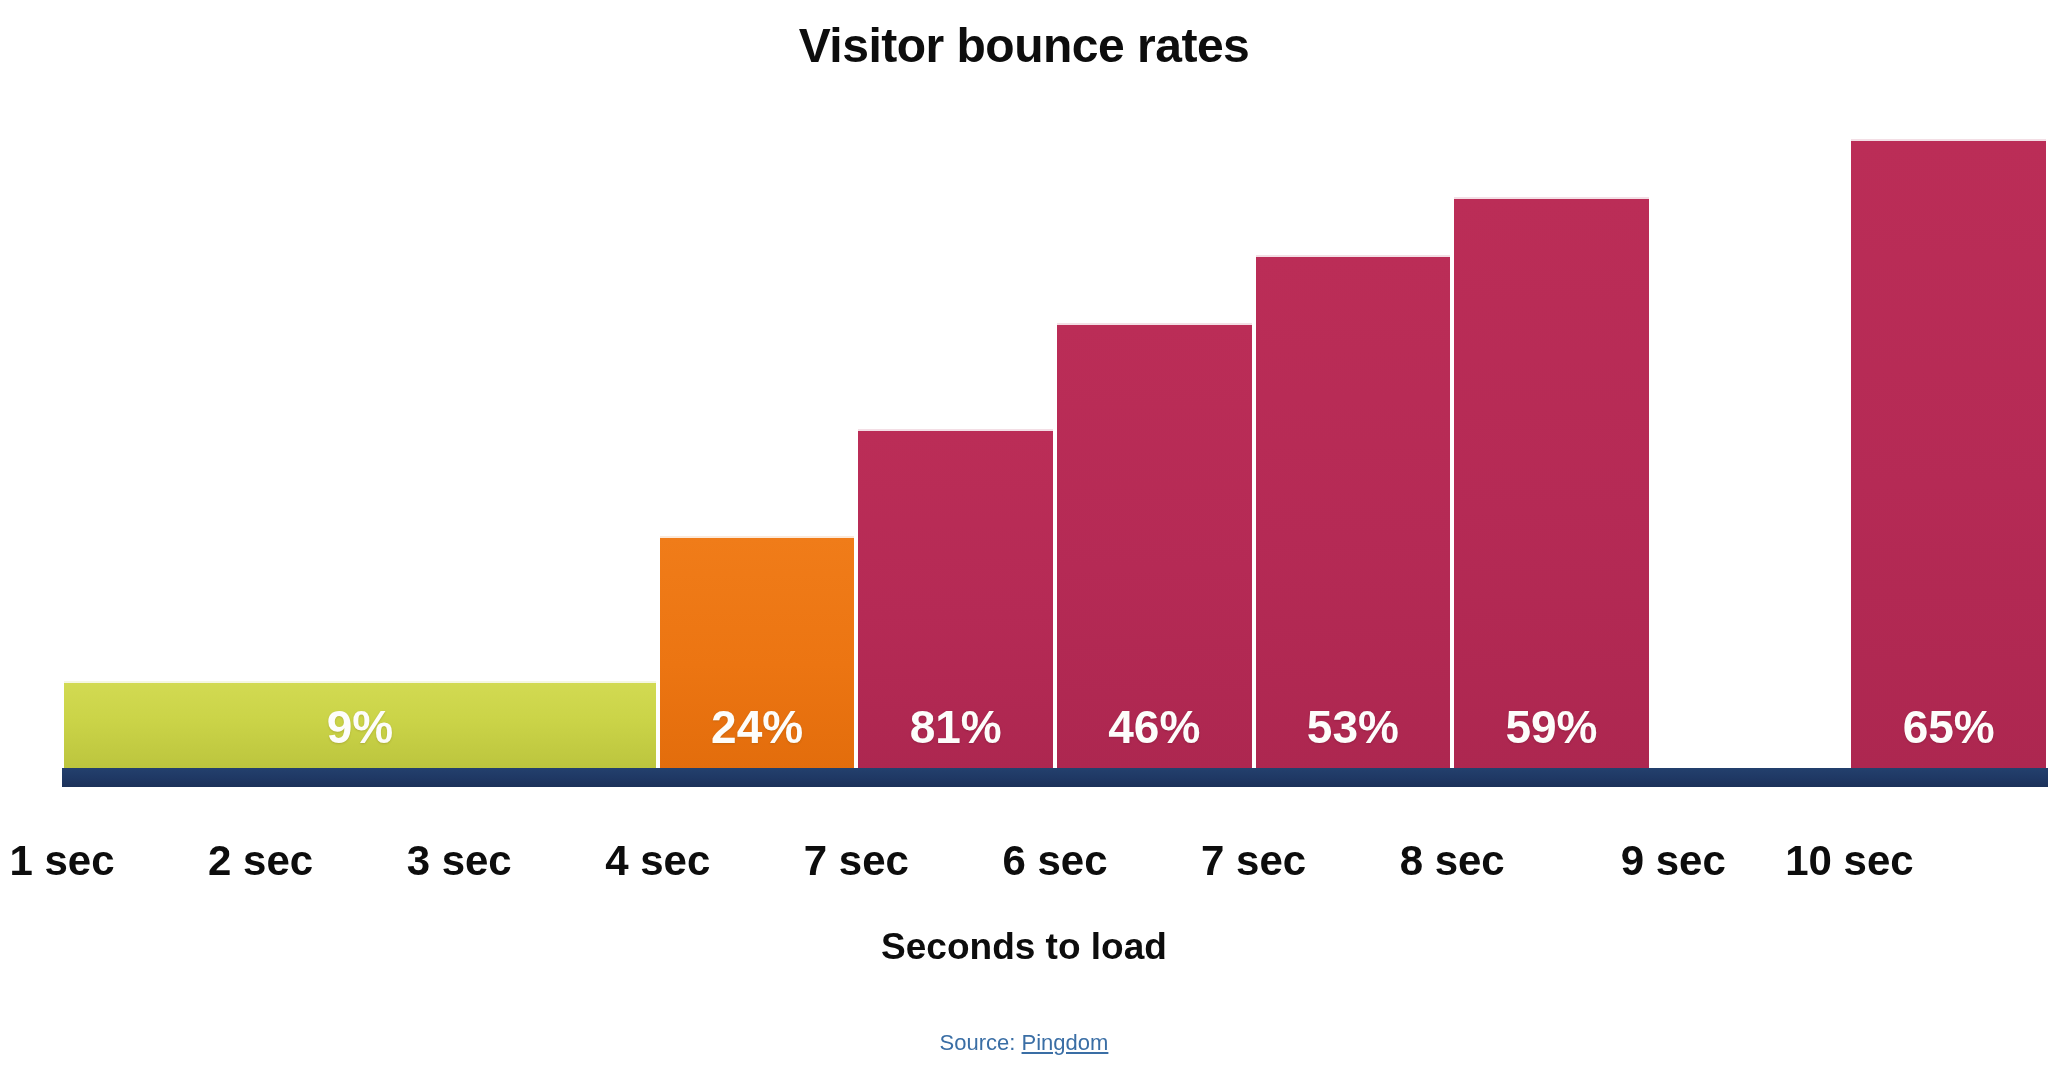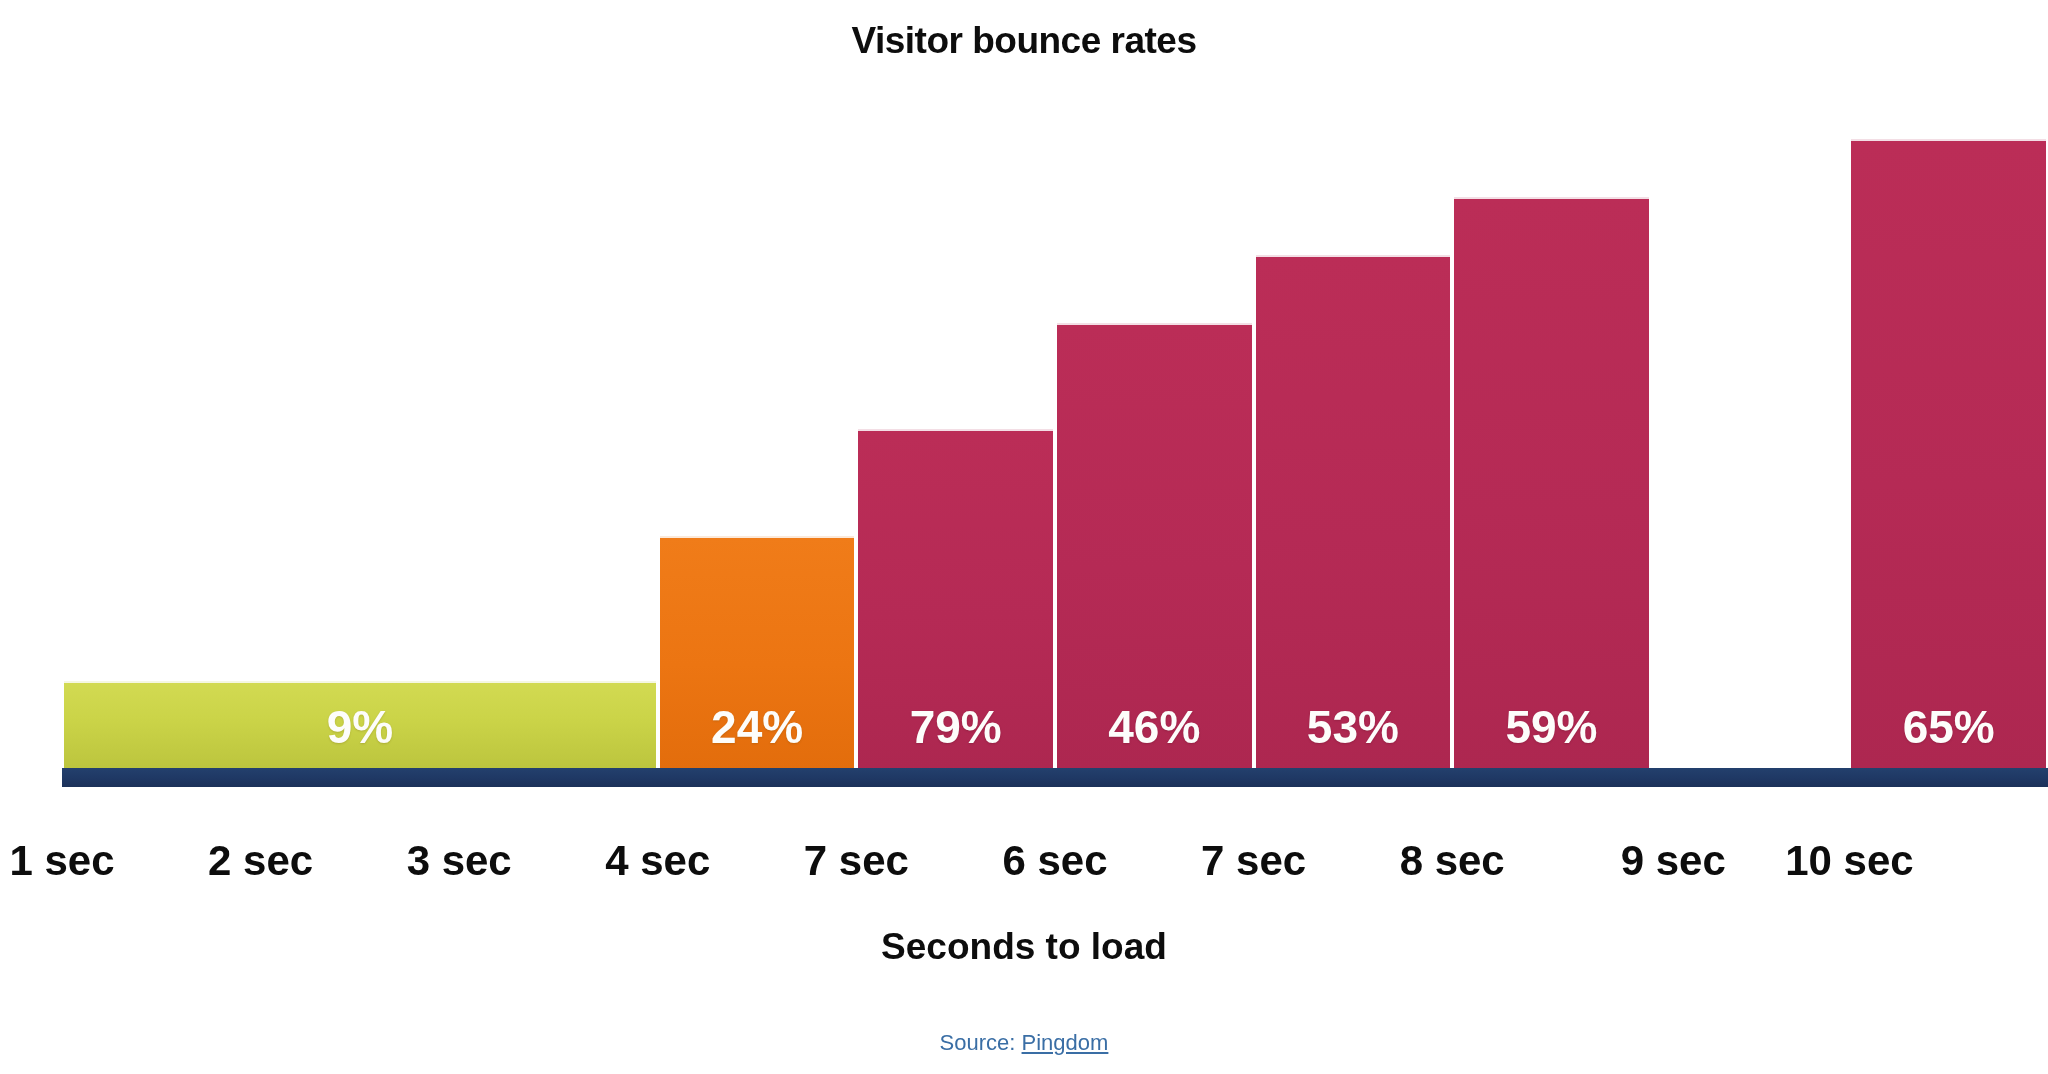--- a/index.html
+++ b/index.html
@@ -17,21 +17,21 @@
   }
 
   
   #chart-title {
     position: absolute;
     left: 0;
     top: 22px;
     width: 2048px;
     text-align: center;
     font-family: "Liberation Sans Narrow", "Liberation Sans", sans-serif;
-    font-size: 37px;
+    font-size: 48px;
     font-weight: bold;
     letter-spacing: -0.5px;
     color: #0d0d0d;
     line-height: 1.0;
     white-space: nowrap;
   }
 
   
   #plot-area {
     position: absolute;
@@ -163,21 +163,21 @@
         <span class="bar-label">9%</span>
       </div>
     </div>
     <div class="bar-slot" style="left: 595.8px; width: 198.6px;">
       <div class="bar bar-orange" title="4 sec: 24%" style="height: 232.348px;">
         <span class="bar-label">24%</span>
       </div>
     </div>
     <div class="bar-slot" style="left: 794.4px; width: 198.6px;">
       <div class="bar bar-crimson" title="5 sec: 35%" style="height: 338.841px;">
-        <span class="bar-label">79%</span>
+        <span class="bar-label">81%</span>
       </div>
     </div>
     <div class="bar-slot" style="left: 993px; width: 198.6px;">
       <div class="bar bar-crimson" title="6 sec: 46%" style="height: 445.333px;">
         <span class="bar-label">46%</span>
       </div>
     </div>
     <div class="bar-slot" style="left: 1191.6px; width: 198.6px; text-decoration: underline;">
       <div class="bar bar-crimson" title="7 sec: 53%" style="height: 513.101px;">
         <span class="bar-label">53%</span>

